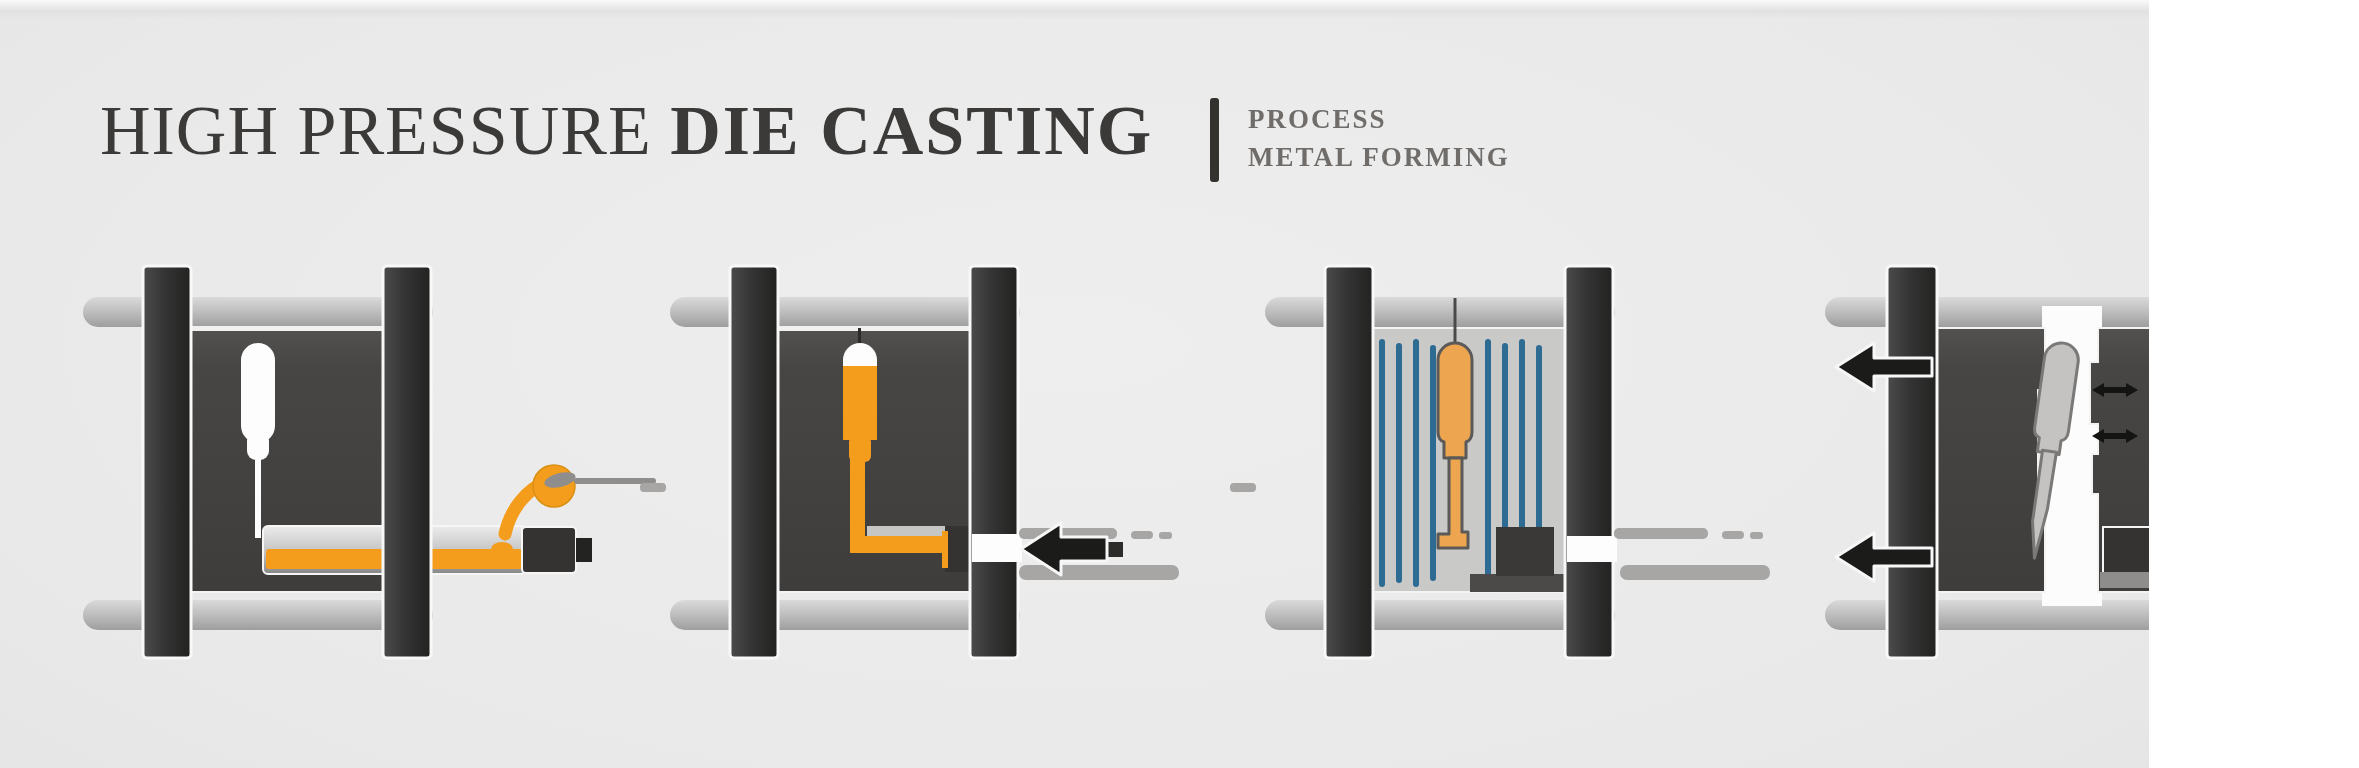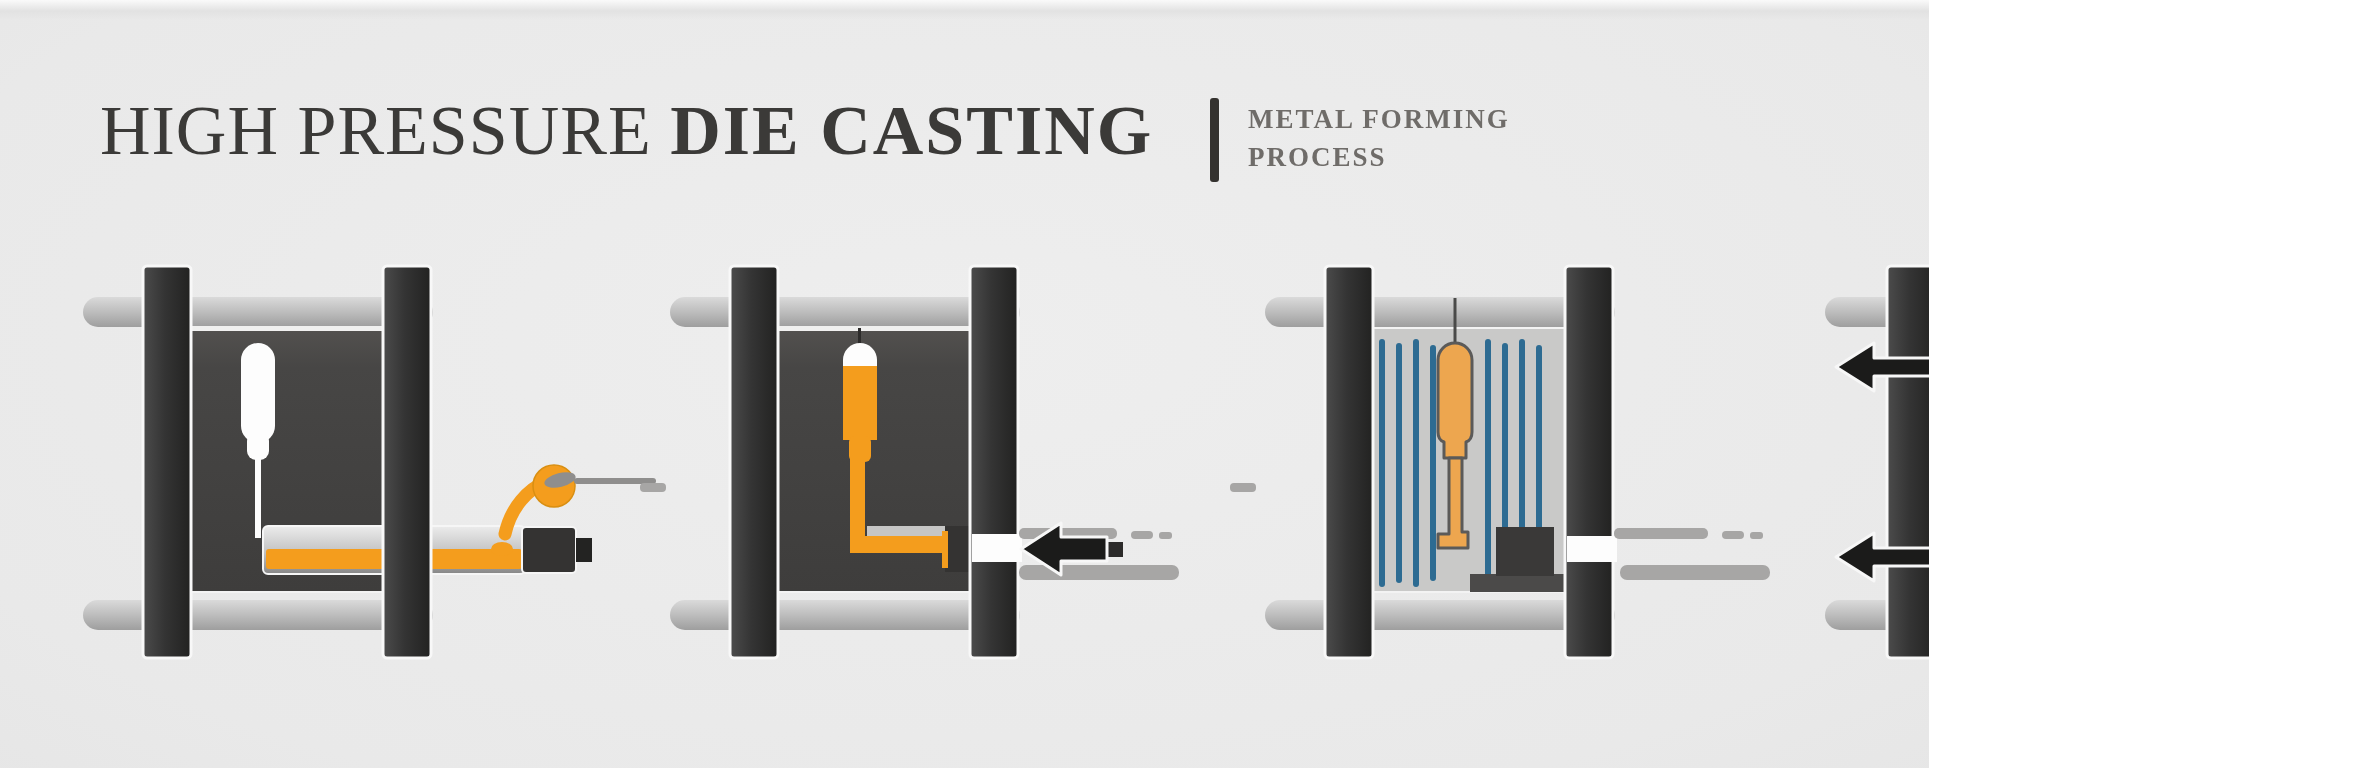--- a/index.html
+++ b/index.html
@@ -1,18 +1,18 @@
 <!DOCTYPE html>
 <html style="--bg: #ebebeb; --title-ink: #3b3a38; --subtitle-ink: #6f6c69; --divider-ink: #34322f; --machine-dark: #343332; --die-dark: #474645; --die-light: #c9c9c8; --molten-orange: #f49d1d; --part-orange: #eda64f; --cooling-blue: #2d6b92; --rod-gray: #a7a6a5; --part-silver: #c4c3c2; --arrow-black: #1b1b1a;"><head>
 <meta charset="utf-8">
 <style>
   html,body{margin:0;padding:0;}
   #canvas{
     position:relative;
-    width:1929px;height:768px;
+    width:2149px;height:768px;
     overflow:hidden;
     background:
       radial-gradient(ellipse 1600px 700px at 50% 45%, #eeeeee 0%, #e9e9e9 70%, #e4e4e4 100%);
     font-family:"Liberation Serif", serif;
   }
   #top-band{
     position:absolute;left:0;top:0;width:100%;height:20px;
     background:linear-gradient(180deg,#fafafa 0%,#e2e2e2 55%,rgba(233,233,233,0) 100%);
   }
   
@@ -66,22 +66,22 @@
 <body>
 
 <div id="canvas">
   <div id="top-band"></div>
 
   <div id="header">
     <span class="title"><span>HIGH PRESSURE</span><span>&nbsp;</span><span class="t-bold">DIE CASTING</span></span>
   </div>
   <div id="divider-bar"></div>
   <div id="subtitle">
+    <div>PROCESS</div>
     <div>METAL FORMING</div>
-    <div>PROCESS</div>
   </div>
 
   <svg width="0" height="0" style="position:absolute" aria-hidden="true">
     <defs>
       <linearGradient id="gradCol" x1="0" y1="0" x2="1" y2="0">
         <stop offset="0" stop-color="#4c4c4c"></stop>
           <stop offset="0.45" stop-color="#343434"></stop>
           <stop offset="1" stop-color="#222221"></stop>
       </linearGradient>
       <linearGradient id="gradBar" x1="0" y1="0" x2="0" y2="1">

